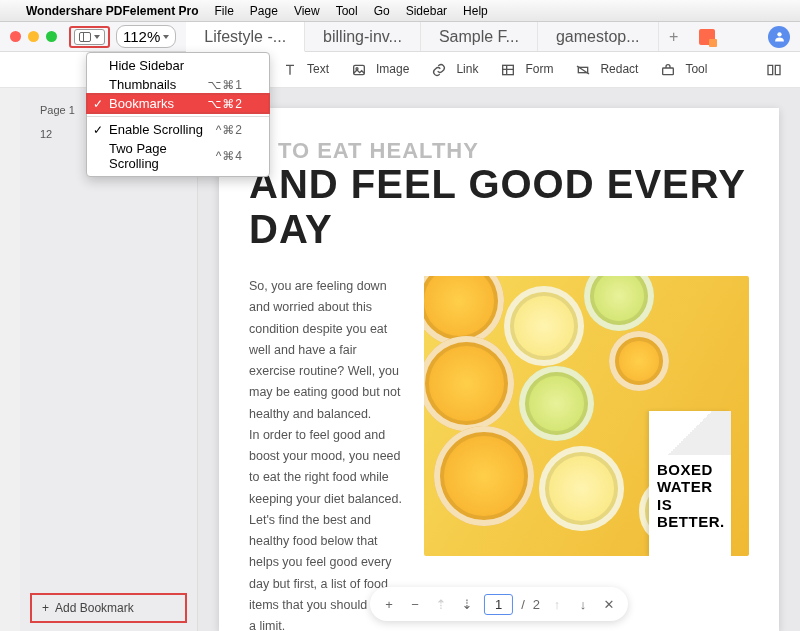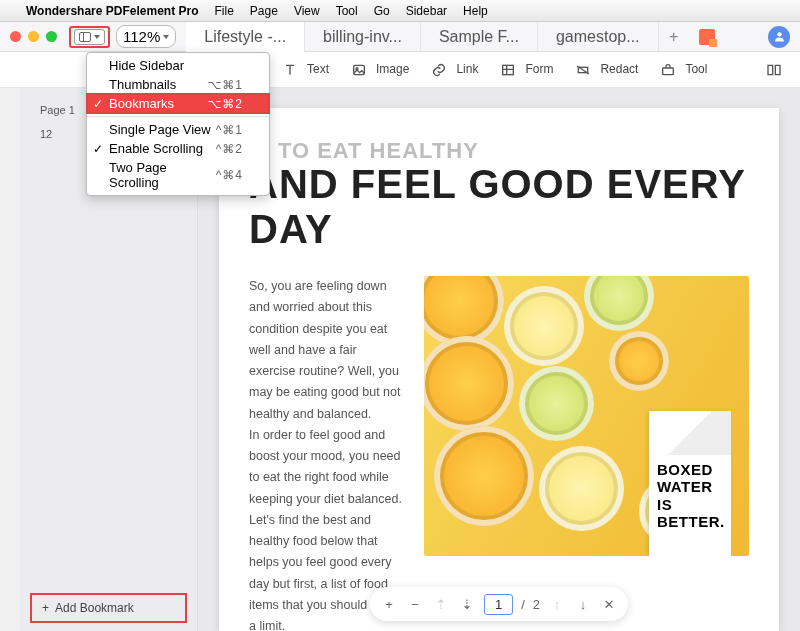--- a/index.html
+++ b/index.html
@@ -237,24 +237,20 @@
   </div>
   <div class="dd-item">
     <span>Thumbnails</span>
       <span class="sc">⌥⌘1</span>
   </div>
   <div class="dd-item sel dd-check">
     <span>Bookmarks</span>
       <span class="sc">⌥⌘2</span>
   </div>
   <div class="sep"></div>
-  <div class="dd-item">
-    <span>Single Page View</span>
-      <span class="sc">^⌘1</span>
-  </div>
   <div class="dd-item dd-check">
     <span>Enable Scrolling</span>
       <span class="sc">^⌘2</span>
   </div>
   <div class="dd-item">
     <span>Two Page Scrolling</span>
       <span class="sc">^⌘4</span>
   </div>
 </div>
 

